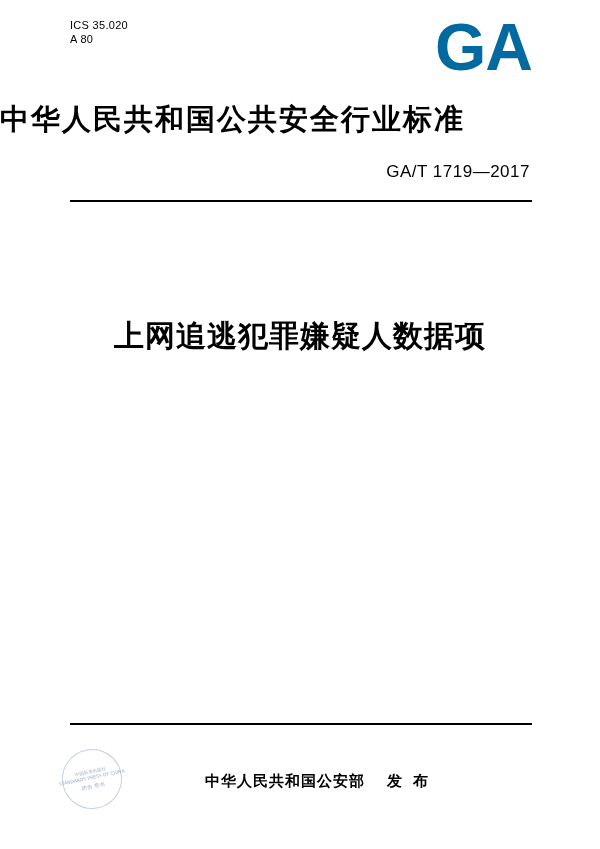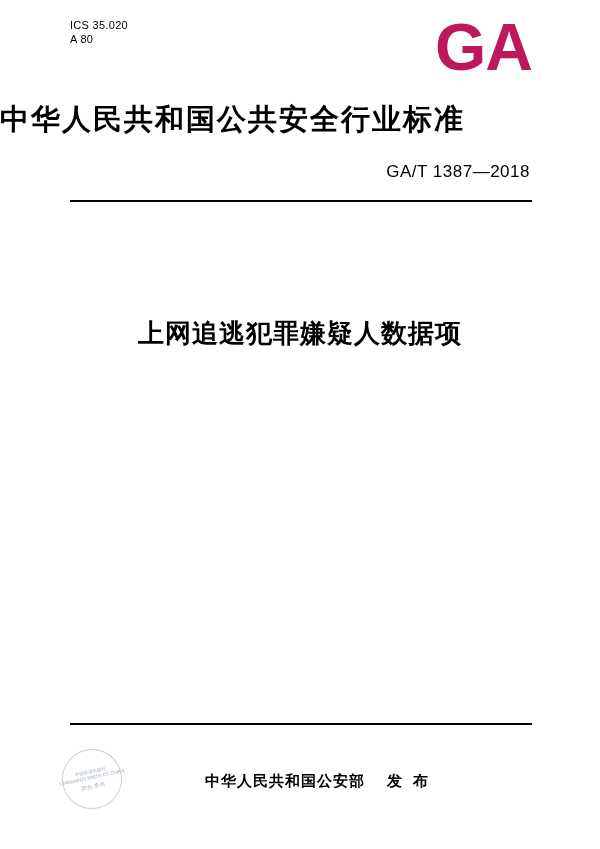--- a/index.html
+++ b/index.html
@@ -38,21 +38,21 @@
   
   .ga-logo {
     position: absolute;
     right: 68px;
     top: 14px;
     font-family: "Liberation Sans", sans-serif;
     font-weight: bold;
     font-size: 66px;
     line-height: 66px;
     letter-spacing: -1px;
-    color: #be185d;
+    color: #0369a1;
   }
 
   
   .national-title {
     position: absolute;
     left: 0;
     right: 0;
     top: 100px;
     text-align: left;
     font-family: "DejaVu Sans", sans-serif;
@@ -90,21 +90,21 @@
 
   
   .doc-title-cn {
     position: absolute;
     left: 0;
     right: 0;
     top: 316px;
     text-align: center;
     font-family: "DejaVu Sans", sans-serif;
     font-weight: bold;
-    font-size: 26px;
+    font-size: 30px;
     letter-spacing: 1px;
   }
   .doc-title-en {
     position: absolute;
     left: 0;
     right: 0;
     top: 370px;
     text-align: center;
     font-family: "Liberation Serif", serif;
     font-size: 14px;
@@ -174,21 +174,21 @@
 
   <div class="ics-block">
     <div>ICS 35.020</div>
     <div>A 80</div>
   </div>
 
   <div class="ga-logo">GA</div>
 
   <div class="national-title">中华人民共和国公共安全行业标准</div>
 
-  <div class="std-number">GA/T 1387—2018</div>
+  <div class="std-number">GA/T 1719—2017</div>
 
   <div class="rule-top"></div>
 
   <div class="doc-title-cn">上网追逃犯罪嫌疑人数据项</div>
 
   <div class="rule-bottom"></div>
 
 
   <div class="publisher">
     <span>中华人民共和国公安部</span><span class="pub-issue">发 布</span>

